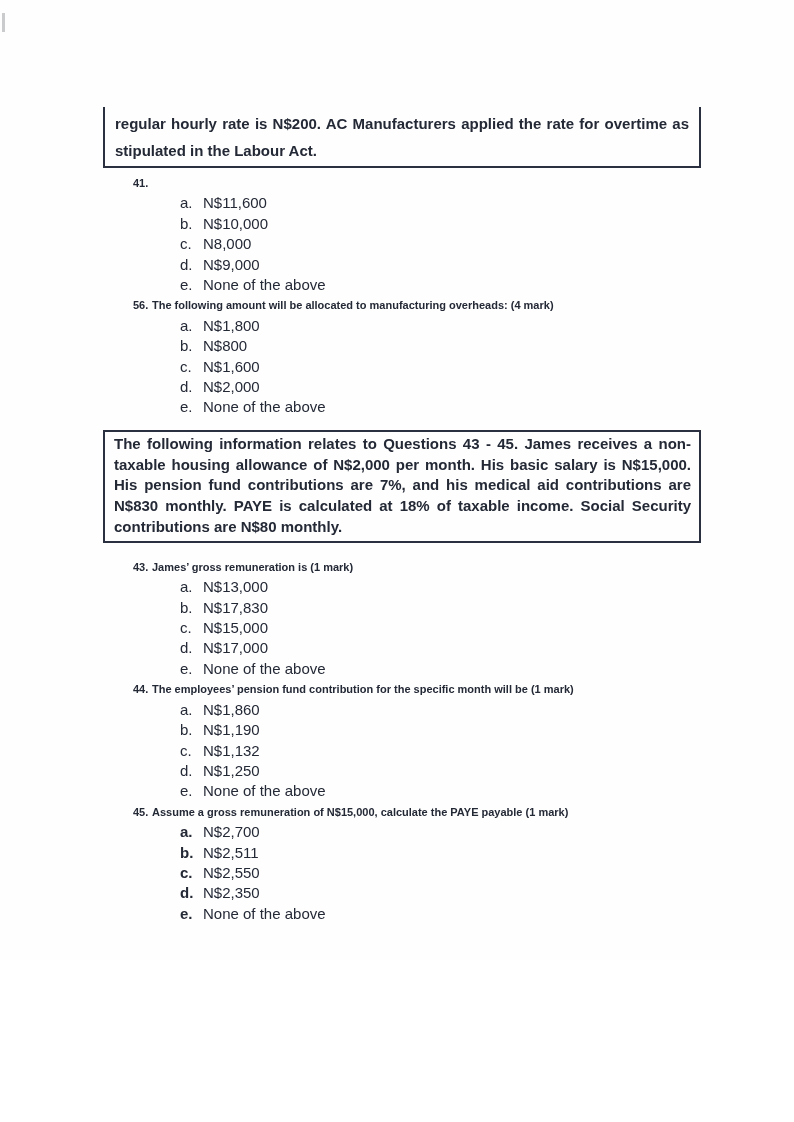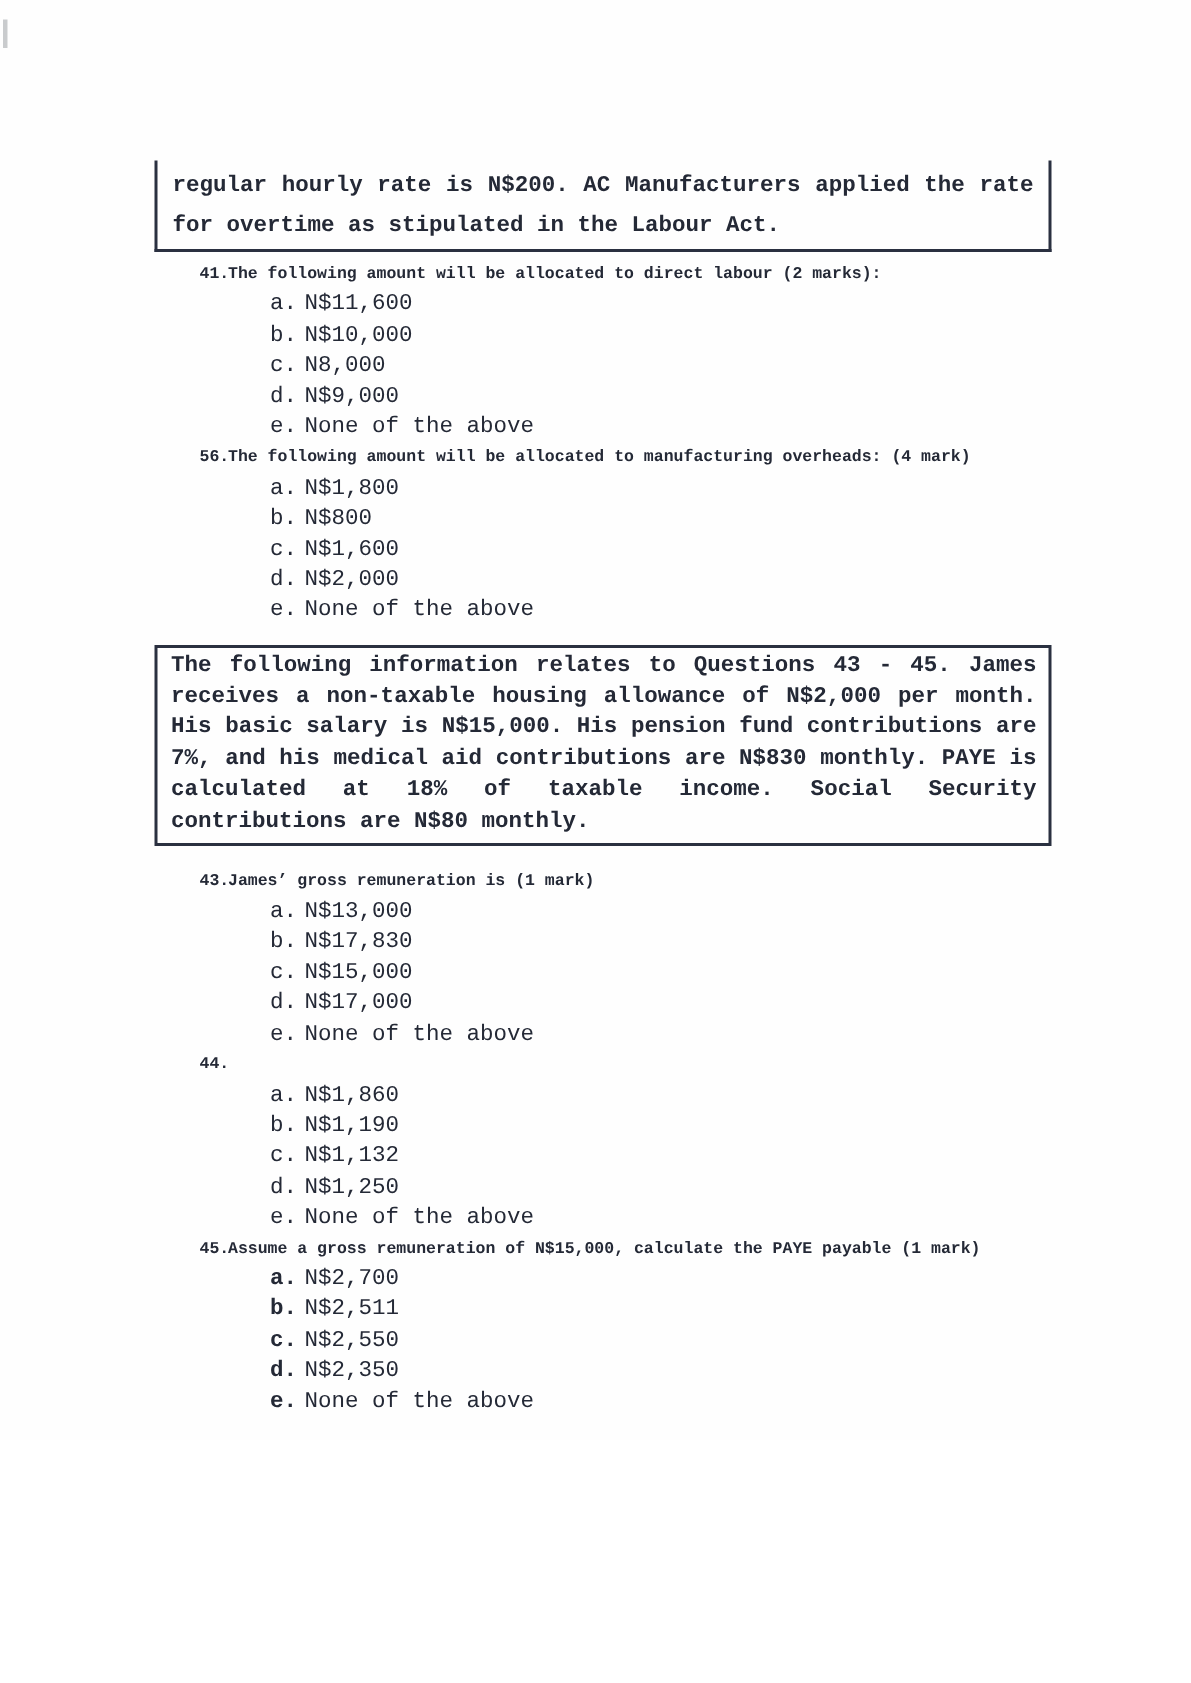--- a/index.html
+++ b/index.html
@@ -1,21 +1,21 @@
 <!DOCTYPE html>
 <html><head>
 <meta charset="utf-8">
 <style>
   html, body { margin: 0; padding: 0; background: #ffffff; }
   .page {
     position: relative;
     width: 794px;
     height: 960px;
     background: #fefefe;
-    font-family: Liberation Mono, monospace;
+    font-family: Liberation Sans, sans-serif;
     color: #242936;
     overflow: hidden;
   }
   .scan-artifact {
     position: absolute;
     left: 2px; top: 13px;
     width: 3px; height: 19px;
     background: #c9cbcd;
   }
   .info-box {
@@ -70,21 +70,20 @@
 
 <div class="page">
   <div class="scan-artifact"></div>
 
   <div class="info-box open-top">
     <span>regular hourly rate is N$200. AC Manufacturers applied the rate for overtime as stipulated in the Labour Act.</span>
   </div>
 
   <div class="question first">
     <span class="qnum">41.</span>
-    <div class="qtext">The following amount will be allocated to direct labour (2 marks):</div>
   </div>
   <div class="options">
     <div class="option">
       <span class="letter">a.</span>
       <span class="otext">N$11,600</span>
     </div>
     <div class="option">
       <span class="letter">b.</span>
       <span class="otext">N$10,000</span>
     </div>
@@ -155,20 +154,21 @@
       <span class="otext">N$17,000</span>
     </div>
     <div class="option">
       <span class="letter">e.</span>
       <span class="otext">None of the above</span>
     </div>
   </div>
 
   <div class="question">
     <span class="qnum">44.</span>
+    <div class="qtext">The employees’ pension fund contribution for the specific month will be (1 mark)</div>
   </div>
   <div class="options">
     <div class="option">
       <span class="letter">a.</span>
       <span class="otext">N$1,860</span>
     </div>
     <div class="option">
       <span class="letter">b.</span>
       <span class="otext">N$1,190</span>
     </div>

